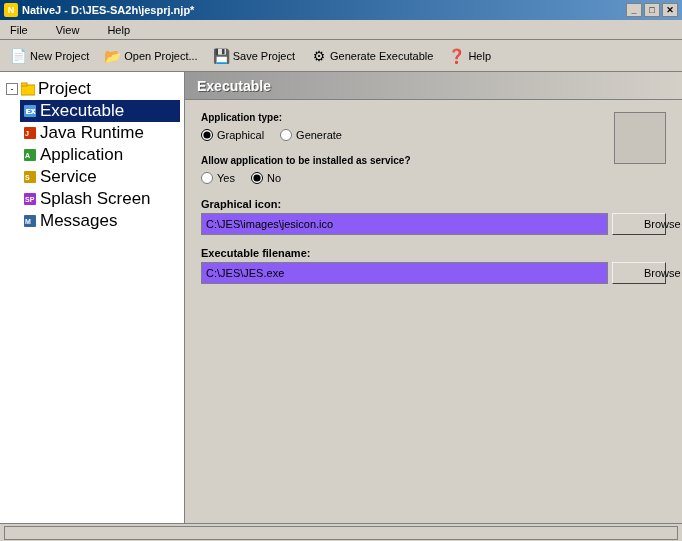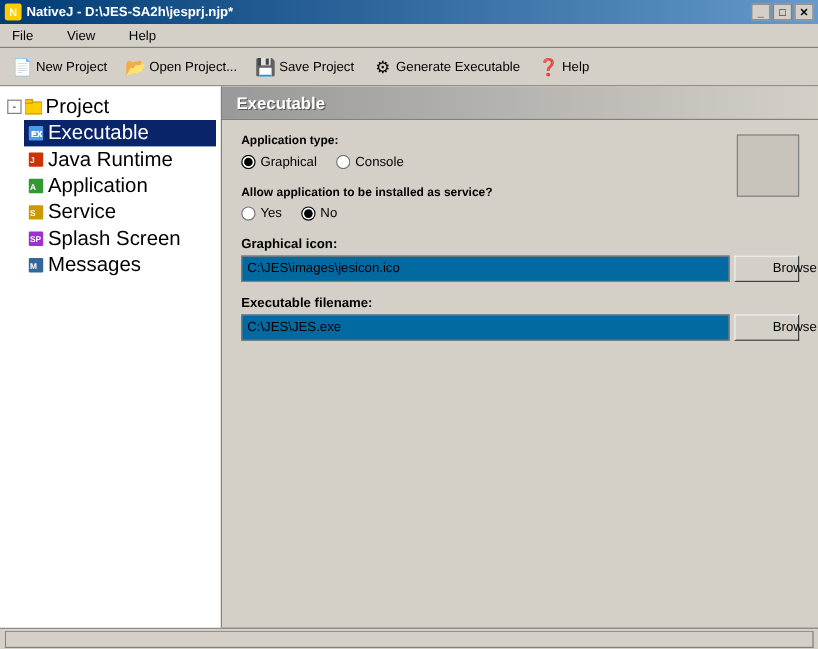--- a/index.html
+++ b/index.html
@@ -221,21 +221,21 @@
       color: #000;
     }
     .input-row {
       display: flex;
       gap: 4px;
     }
     .text-input {
       flex: 1;
       height: 22px;
       border: 1px solid #808080;
-      background: #0369a1;
+      background: #8b5cf6;
       padding: 2px 4px;
       font-size: 11px;
       font-family: inherit;
     }
     .browse-btn {
       width: 54px;
       height: 22px;
       background: #d4d0c8;
       border-top: 1px solid #f0f0f0;
       border-left: 1px solid #f0f0f0;
@@ -417,21 +417,21 @@
 
       <div class="field-row">
         <div class="section-label">Application type:</div>
         <div class="radio-group">
           <label class="radio-option">
             <input type="radio" class="radio-input" name="apptype" checked="" style="">
             <span>Graphical</span>
           </label>
           <label class="radio-option">
             <input type="radio" class="radio-input" name="apptype" style="">
-            <span>Console</span>
+            <span>Generate</span>
           </label>
         </div>
       </div>
 
       <div class="field-row">
         <div class="section-label">Allow application to be installed as service?</div>
         <div class="radio-group">
           <label class="radio-option">
             <input type="radio" class="radio-input" name="service" style="">
             <span>Yes</span>

